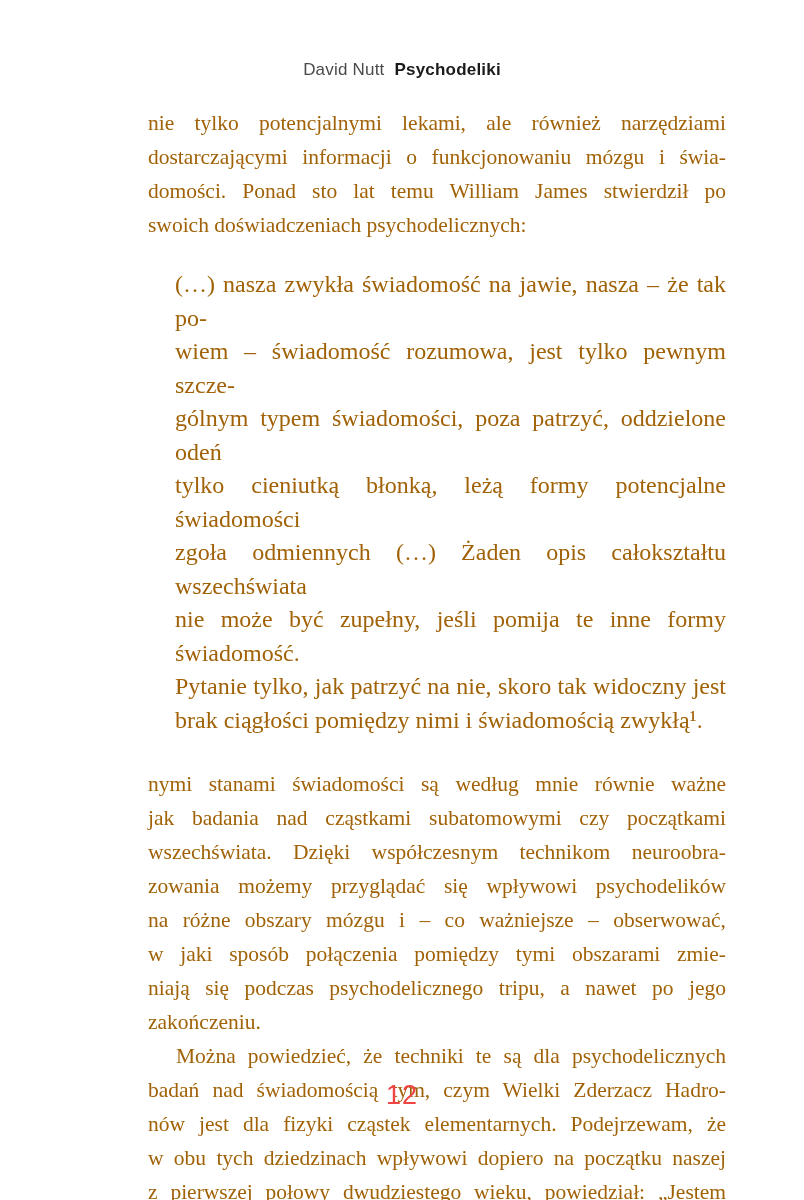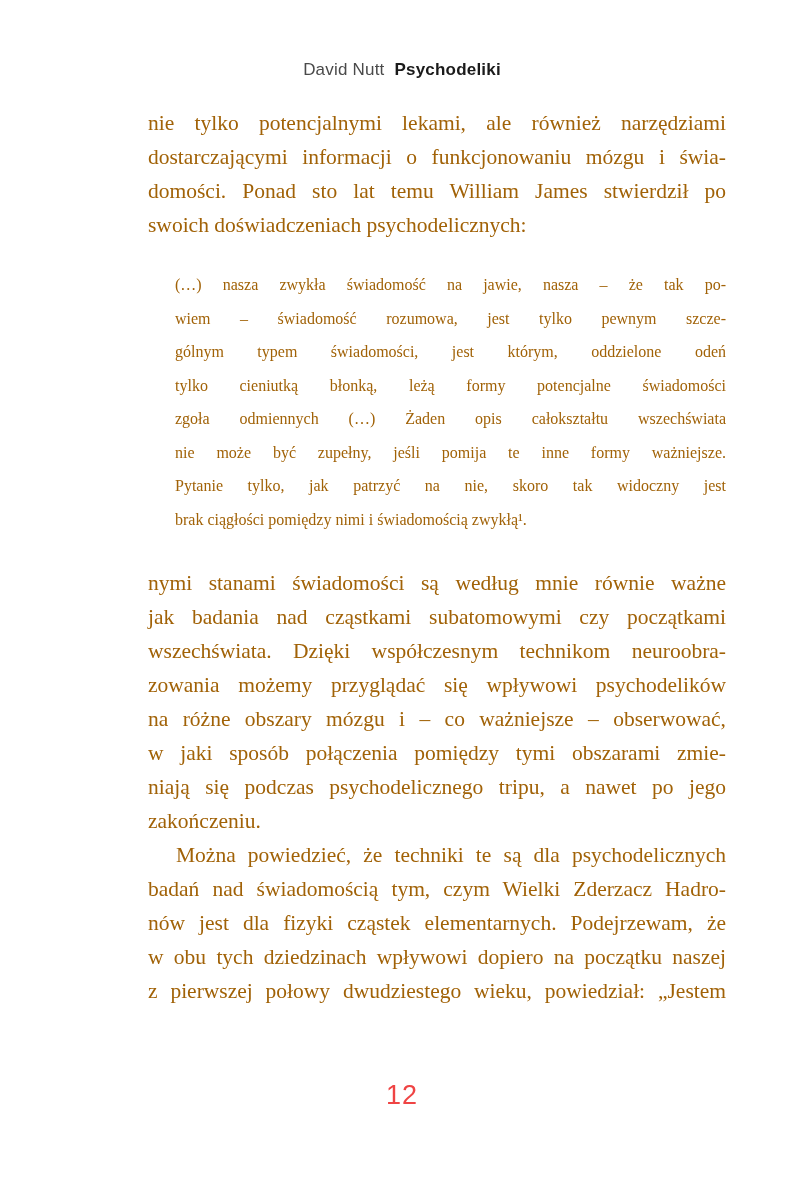--- a/index.html
+++ b/index.html
@@ -41,21 +41,21 @@
   .line {
     line-height: 34px;
     text-align: justify;
     text-align-last: justify;
   }
   .line.unjust { text-align-last: left; }
   .line.indent { text-indent: 28px; }
   .block.quote {
     margin: 26px 0 30px 27px;
     width: 551px;
-    font-size: 16px;
+    font-size: 24px;
   }
   .block.quote .line { line-height: 33.5px; }
   .page-number {
     position: absolute;
     top: 1080px;
     left: 0;
     width: 100%;
     text-align: center;
     font-family: "Liberation Sans", sans-serif;
     font-size: 27px;
@@ -76,24 +76,24 @@
   <main class="text-block">
       <div class="block paragraph">
         <div class="line">nie tylko potencjalnymi lekami, ale również narzędziami</div>
         <div class="line">dostarczającymi informacji o funkcjonowaniu mózgu i świa-</div>
         <div class="line">domości. Ponad sto lat temu William James stwierdził po</div>
         <div class="line unjust">swoich doświadczeniach psychodelicznych:</div>
       </div>
       <div class="block quote">
         <div class="line">(…) nasza zwykła świadomość na jawie, nasza – że tak po-</div>
         <div class="line">wiem – świadomość rozumowa, jest tylko pewnym szcze-</div>
-        <div class="line">gólnym typem świadomości, jest którym, oddzielone odeń</div>
+        <div class="line">gólnym typem świadomości, poza patrzyć, oddzielone odeń</div>
         <div class="line">tylko cieniutką błonką, leżą formy potencjalne świadomości</div>
         <div class="line">zgoła odmiennych (…) Żaden opis całokształtu wszechświata</div>
-        <div class="line">nie może być zupełny, jeśli pomija te inne formy ważniejsze.</div>
+        <div class="line">nie może być zupełny, jeśli pomija te inne formy świadomość.</div>
         <div class="line">Pytanie tylko, jak patrzyć na nie, skoro tak widoczny jest</div>
         <div class="line unjust">brak ciągłości pomiędzy nimi i świadomością zwykłą¹.</div>
       </div>
       <div class="block paragraph">
         <div class="line">nymi stanami świadomości są według mnie równie ważne</div>
         <div class="line">jak badania nad cząstkami subatomowymi czy początkami</div>
         <div class="line">wszechświata. Dzięki współczesnym technikom neuroobra-</div>
         <div class="line">zowania możemy przyglądać się wpływowi psychodelików</div>
         <div class="line">na różne obszary mózgu i – co ważniejsze – obserwować,</div>
         <div class="line">w jaki sposób połączenia pomiędzy tymi obszarami zmie-</div>

